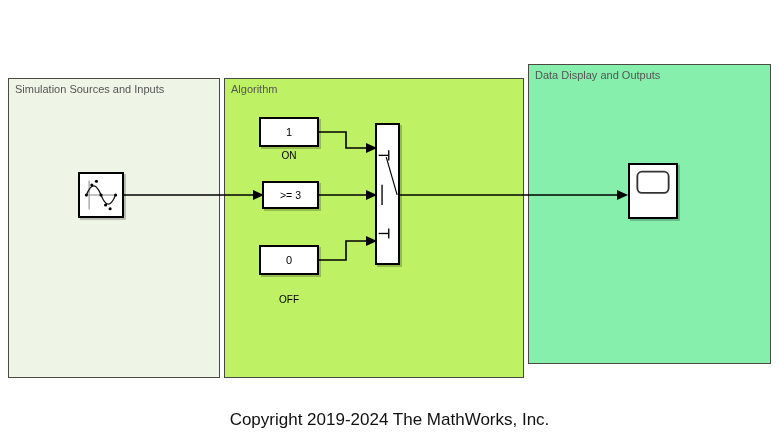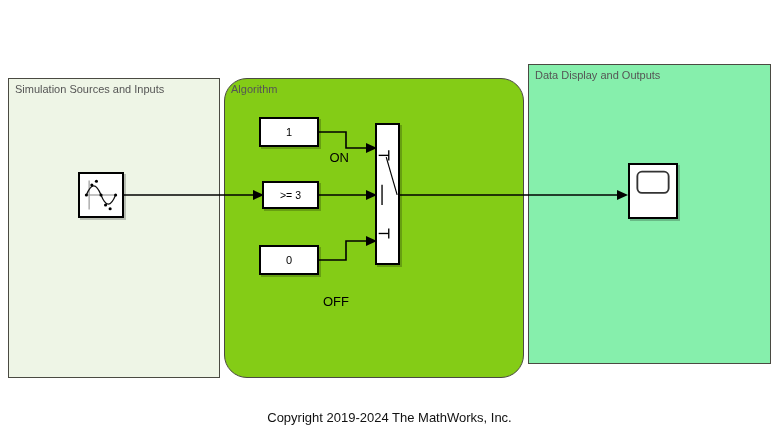--- a/index.html
+++ b/index.html
@@ -35,21 +35,21 @@
     color: #000;
   }
 
   
   #copyright {
     position: absolute;
     left: 0;
     top: 410px;
     width: 779px;
     text-align: center;
-    font-size: 13px;
+    font-size: 17px;
     color: #111;
   }
 
   
   .panel {
     position: absolute;
     box-sizing: border-box;
     border: 1px solid #4a4a42;
     padding-left: 17px;
   }
@@ -60,22 +60,21 @@
     font-size: 11px;
     color: #555555;
     white-space: nowrap;
   }
   #panel-sources {
     left: 8px; top: 78px; width: 212px; height: 300px;
     background: #eef5e6;
   }
   #panel-algorithm {
     left: 224px; top: 78px; width: 300px; height: 300px;
-    background: #84cc16;
-    border-radius: 23px;
+    background: #bef264;
   }
   #panel-outputs {
     left: 528px; top: 64px; width: 243px; height: 300px;
     background: #86efac;
   }
 
   
   .block {
     position: absolute;
     box-sizing: border-box;
@@ -89,22 +88,22 @@
     width: 100%; height: 100%;
     display: flex;
     align-items: center;
     justify-content: center;
     font-size: 11px;
     color: #000;
   }
   .block-caption {
     position: absolute;
     width: 120px;
-    text-align: right;
-    font-size: 13px;
+    text-align: center;
+    font-size: 10px;
     color: #000;
   }
 
   
   #block-signal-source {
     left: 78px; top: 172px; width: 46px; height: 46px;
   }
   #block-signal-source svg { display:block; width: 100%; height: 100%; }
 
   

